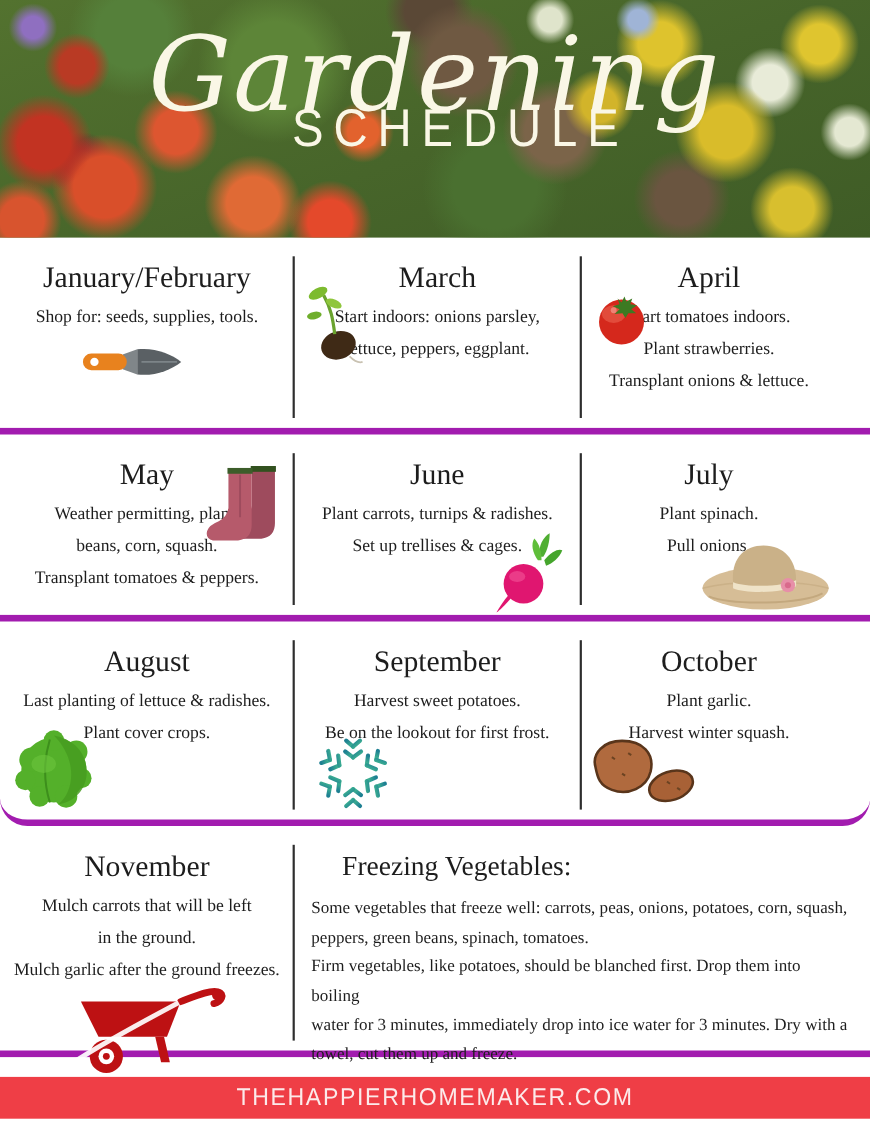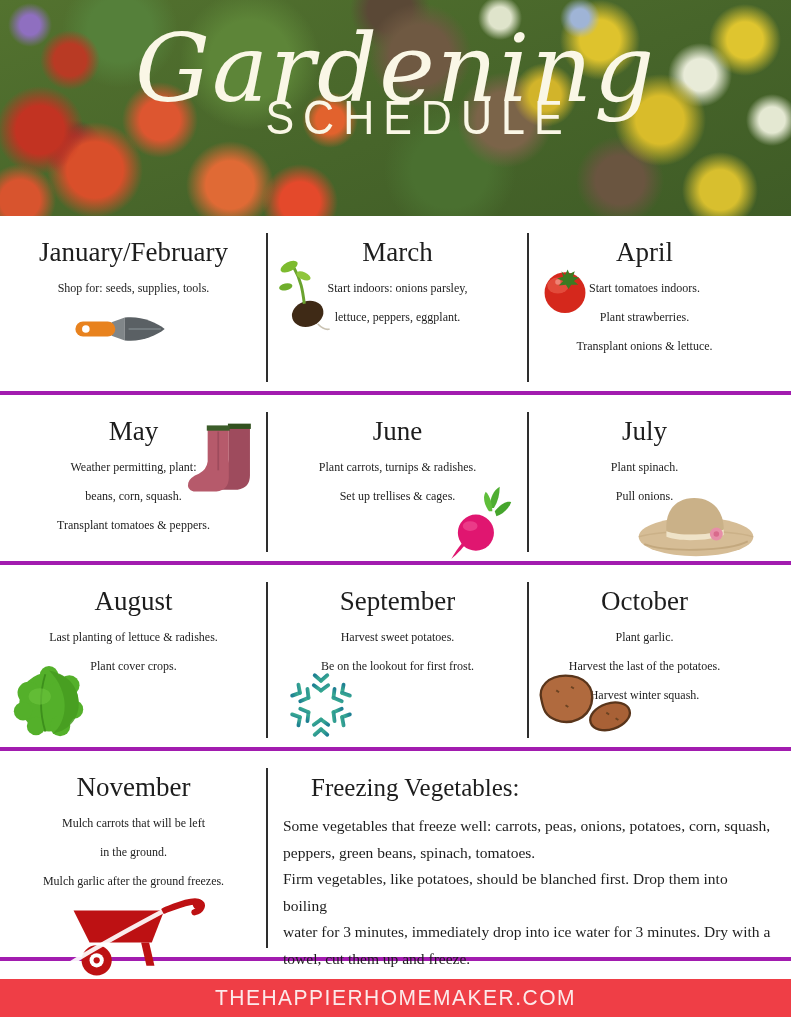--- a/index.html
+++ b/index.html
@@ -47,37 +47,37 @@
     font-family:"DejaVu Serif", serif; font-style:italic; font-weight:400;
     font-size:94px; line-height:1.05; letter-spacing:2px;
   }
   .title-caps {
     font-family:"Liberation Sans", sans-serif; font-weight:300;
     font-size:43px; letter-spacing:9px; margin-top:-26px; padding-left:46px;
     transform:scaleY(1.12);
   }
 
   
-  .row { position:relative; display:flex; box-sizing:border-box; border-bottom:4px solid #a21caf; }
+  .row { position:relative; display:flex; box-sizing:border-box; border-bottom:6px solid #a21caf; }
   .row-1 { height:179px; }
   .row-2 { height:170px; }
-  .row-3 { height:186px; }
+  .row-3 { height:186px;border-radius:25px; }
   .row-4 { height:210px; }
   .col { position:relative; box-sizing:border-box; }
   .col-a { width:267px; }
   .col-b { width:261px; }
   .col-c { width:233px; }
   .col-wide { width:524px; }
   .vdiv { position:absolute; width:2px; background:#2e2e2e; top:17px; bottom:9px; }
   .vdiv-1 { left:266px; }
   .vdiv-2 { left:527px; }
 
   .month-cell { text-align:center; padding-top:18px; }
   .month-title { font-size:27px; font-weight:400; margin:0 0 4px; line-height:36px; }
-  .line { font-size:12px; line-height:29px; }
+  .line { font-size:16px; line-height:29px; }
 
   .icon { display:inline-block; line-height:0; }
   .icon-abs { position:absolute; }
   .trowel-wrap { margin-top:7px; margin-left:-26px; }
   .sprout-pos   { left:12px;  top:42px; }
   .tomato-pos   { left:12px;  top:50px; }
   .boots-pos    { right:10px; top:22px; }
   .radish-pos   { right:16px; bottom:2px; }
   .hat-pos      { right:4px;  bottom:0px; }
   .lettuce-pos  { left:12px;  bottom:8px; }
@@ -256,21 +256,20 @@
           <use href="#sp" transform="rotate(120 40 40)"></use>
           <use href="#sp" transform="rotate(180 40 40)"></use>
           <use href="#sp" transform="rotate(240 40 40)"></use>
           <use href="#sp" transform="rotate(300 40 40)"></use>
         </svg>
       </span>
     </div>
     <div class="col col-c month-cell">
       <h2 class="month-title">October</h2>
       <div class="line">Plant garlic.</div>
-      <div class="line">Harvest the last of the potatoes.</div>
       <div class="line">Harvest winter squash.</div>
       <span class="icon icon-abs potato-pos">
         <svg viewBox="0 0 110 72" width="102" height="67">
           <path d="M8,34 C4,20 16,8 34,8 C54,8 66,20 62,38 C58,54 40,62 24,56 C12,52 10,44 8,34 Z" fill="#b06a3e" stroke="#59351b" stroke-width="2.5"></path>
           <ellipse cx="82" cy="52" rx="22" ry="14" transform="rotate(-18 82 52)" fill="#a86136" stroke="#59351b" stroke-width="2.5"></ellipse>
           <path d="M24,24 l3,2 M40,20 l3,2 M34,40 l3,2 M78,48 l3,2 M88,54 l3,2" stroke="#6b4322" stroke-width="2"></path>
         </svg>
       </span>
     </div>
     <div class="vdiv vdiv-1"></div>

